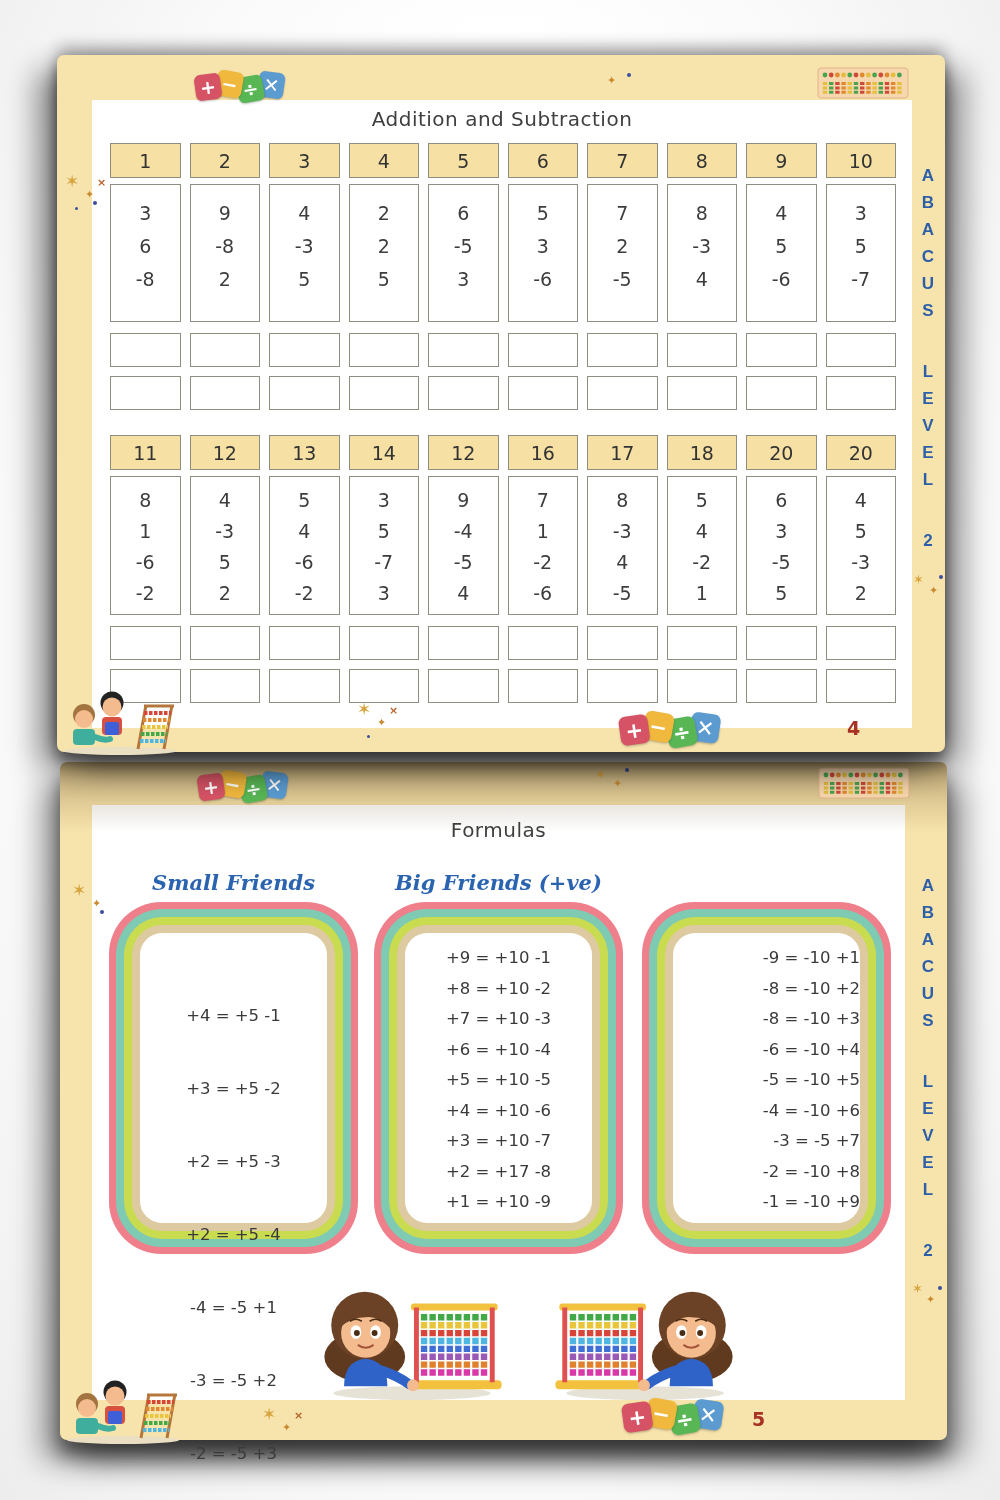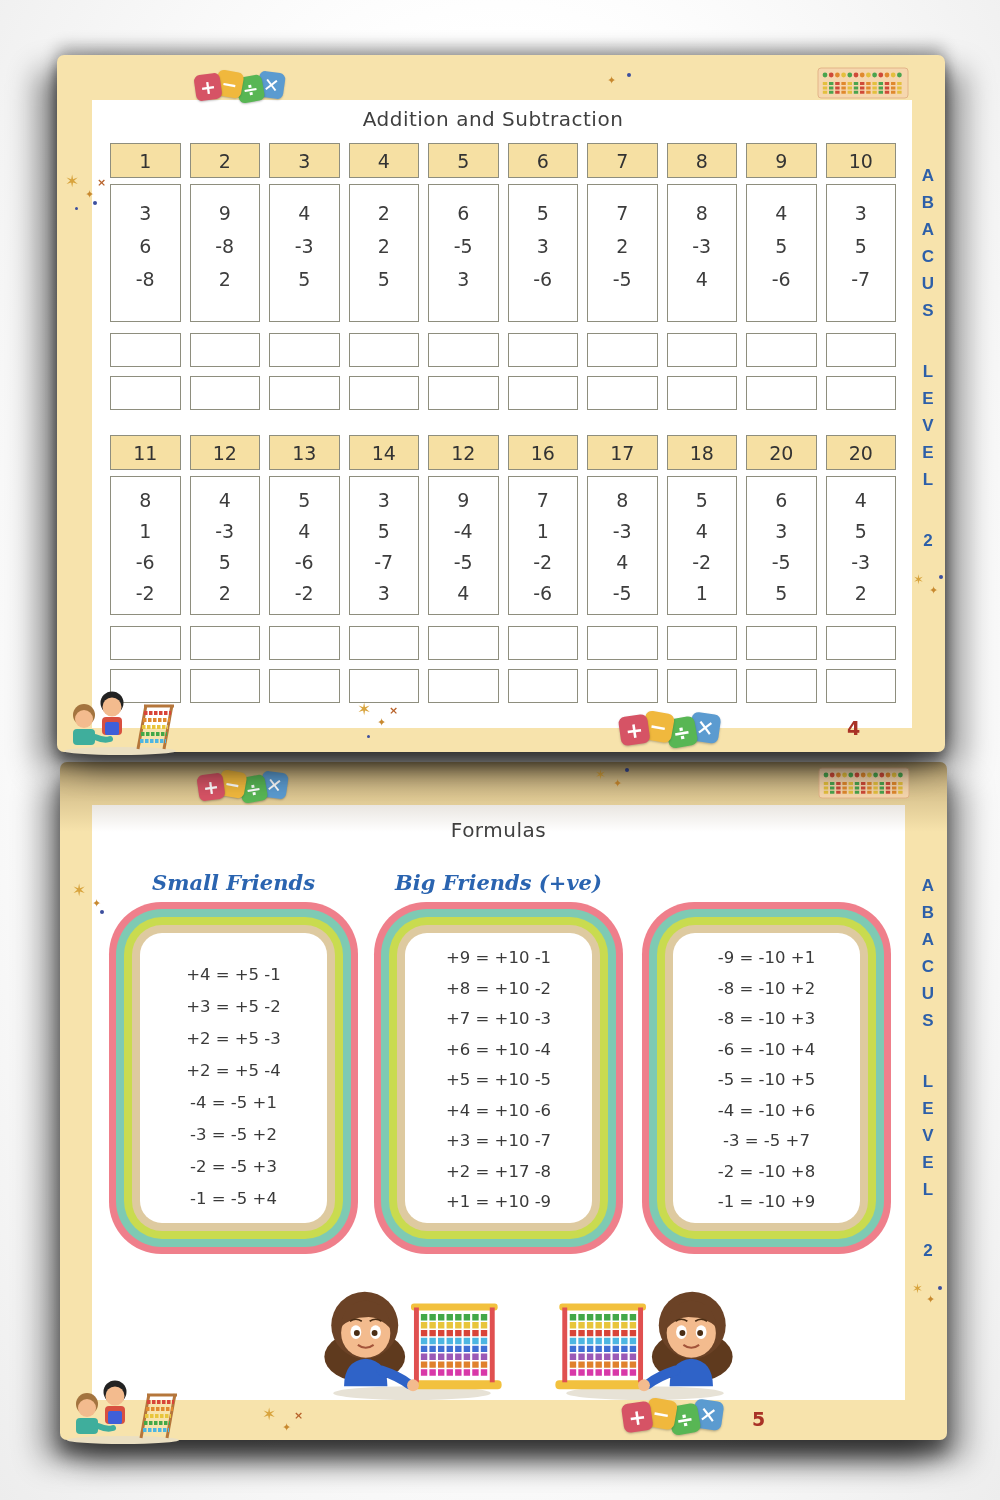--- a/index.html
+++ b/index.html
@@ -18,21 +18,21 @@
   .white1{left:35px;top:45px;width:820px;height:628px;}
   .white2{left:32px;top:43px;width:813px;height:595px;}
   
   .side-strip{position:absolute;width:30px;display:flex;flex-direction:column;align-items:center;z-index:7;}
   .side1{right:2px;top:112px;}
   .side2{right:4px;top:115px;}
   .vword{display:flex;flex-direction:column;align-items:center;gap:10px;}
   .vword+.vword{margin-top:44px;}
   .vword span{font:bold 17px/17px "Liberation Sans",sans-serif;color:#2d5fa8;}
   
-  .sheet-title{position:absolute;left:26px;width:820px;text-align:center;color:#3f3f3f;
+  .sheet-title{position:absolute;left:35px;width:820px;text-align:center;color:#3f3f3f;
     font-size:20px;letter-spacing:.5px;}
   .title1{top:52px;}
   .title2{top:56px;}
   
   .tbl{position:absolute;left:53px;width:786px;}
   .tbl1{top:88px;}
   .tbl2{top:380px;}
   .trow{display:grid;grid-template-columns:repeat(10,1fr);column-gap:9px;}
   .hcell{height:33px;background:#f6e0a3;border:1.5px solid #8e8e7e;display:flex;align-items:center;justify-content:center;
     font-size:19px;color:#333;}
@@ -47,23 +47,23 @@
   .acell{height:34px;border:1.5px solid #8e8e7e;background:#fff;box-sizing:border-box;}
   
   .card-title{position:absolute;top:108px;width:247px;text-align:center;color:#2a64b0;
     font:bold italic 21px "DejaVu Serif",serif;}
   .ct0{left:50px;} .ct1{left:315px;} .ct2{left:583px;}
   .card{position:absolute;top:171px;width:187px;height:290px;background:#fff;border-radius:22px;
     box-shadow:0 0 0 8px #decaa0, 0 0 0 16px #c9db4f, 0 0 0 24px #7ecab3, 0 0 0 31px #ef7f8b;
     display:flex;flex-direction:column;align-items:center;box-sizing:border-box;}
   .card0{left:80px;padding-top:26px;}
   .card1{left:345px;padding-top:10px;}
-  .card2{left:613px;padding-top:10px;}
+  .card2{left:613px;padding-top:10px;align-items:flex-end;}
   .fline{font-size:16.5px;color:#3a3a3a;white-space:pre;}
-  .card0 .fline{line-height:32px;}
+  .card0 .fline{line-height:32px;margin-top:41px;}
   .card1 .fline,.card2 .fline{line-height:30.5px;}
   
   .pnum{position:absolute;font:bold 19px "DejaVu Sans",sans-serif;color:#a93226;}
   .pnum1{left:790px;top:662px;}
   .pnum2{left:692px;top:646px;}
   
   .math-icon{position:absolute;display:flex;align-items:center;height:34px;}
   .mi-top1{left:138px;top:15px;}
   .mi-bot1{left:568px;top:658px;transform:scale(1.12);}
   .mi-top2{left:138px;top:8px;z-index:7;}

